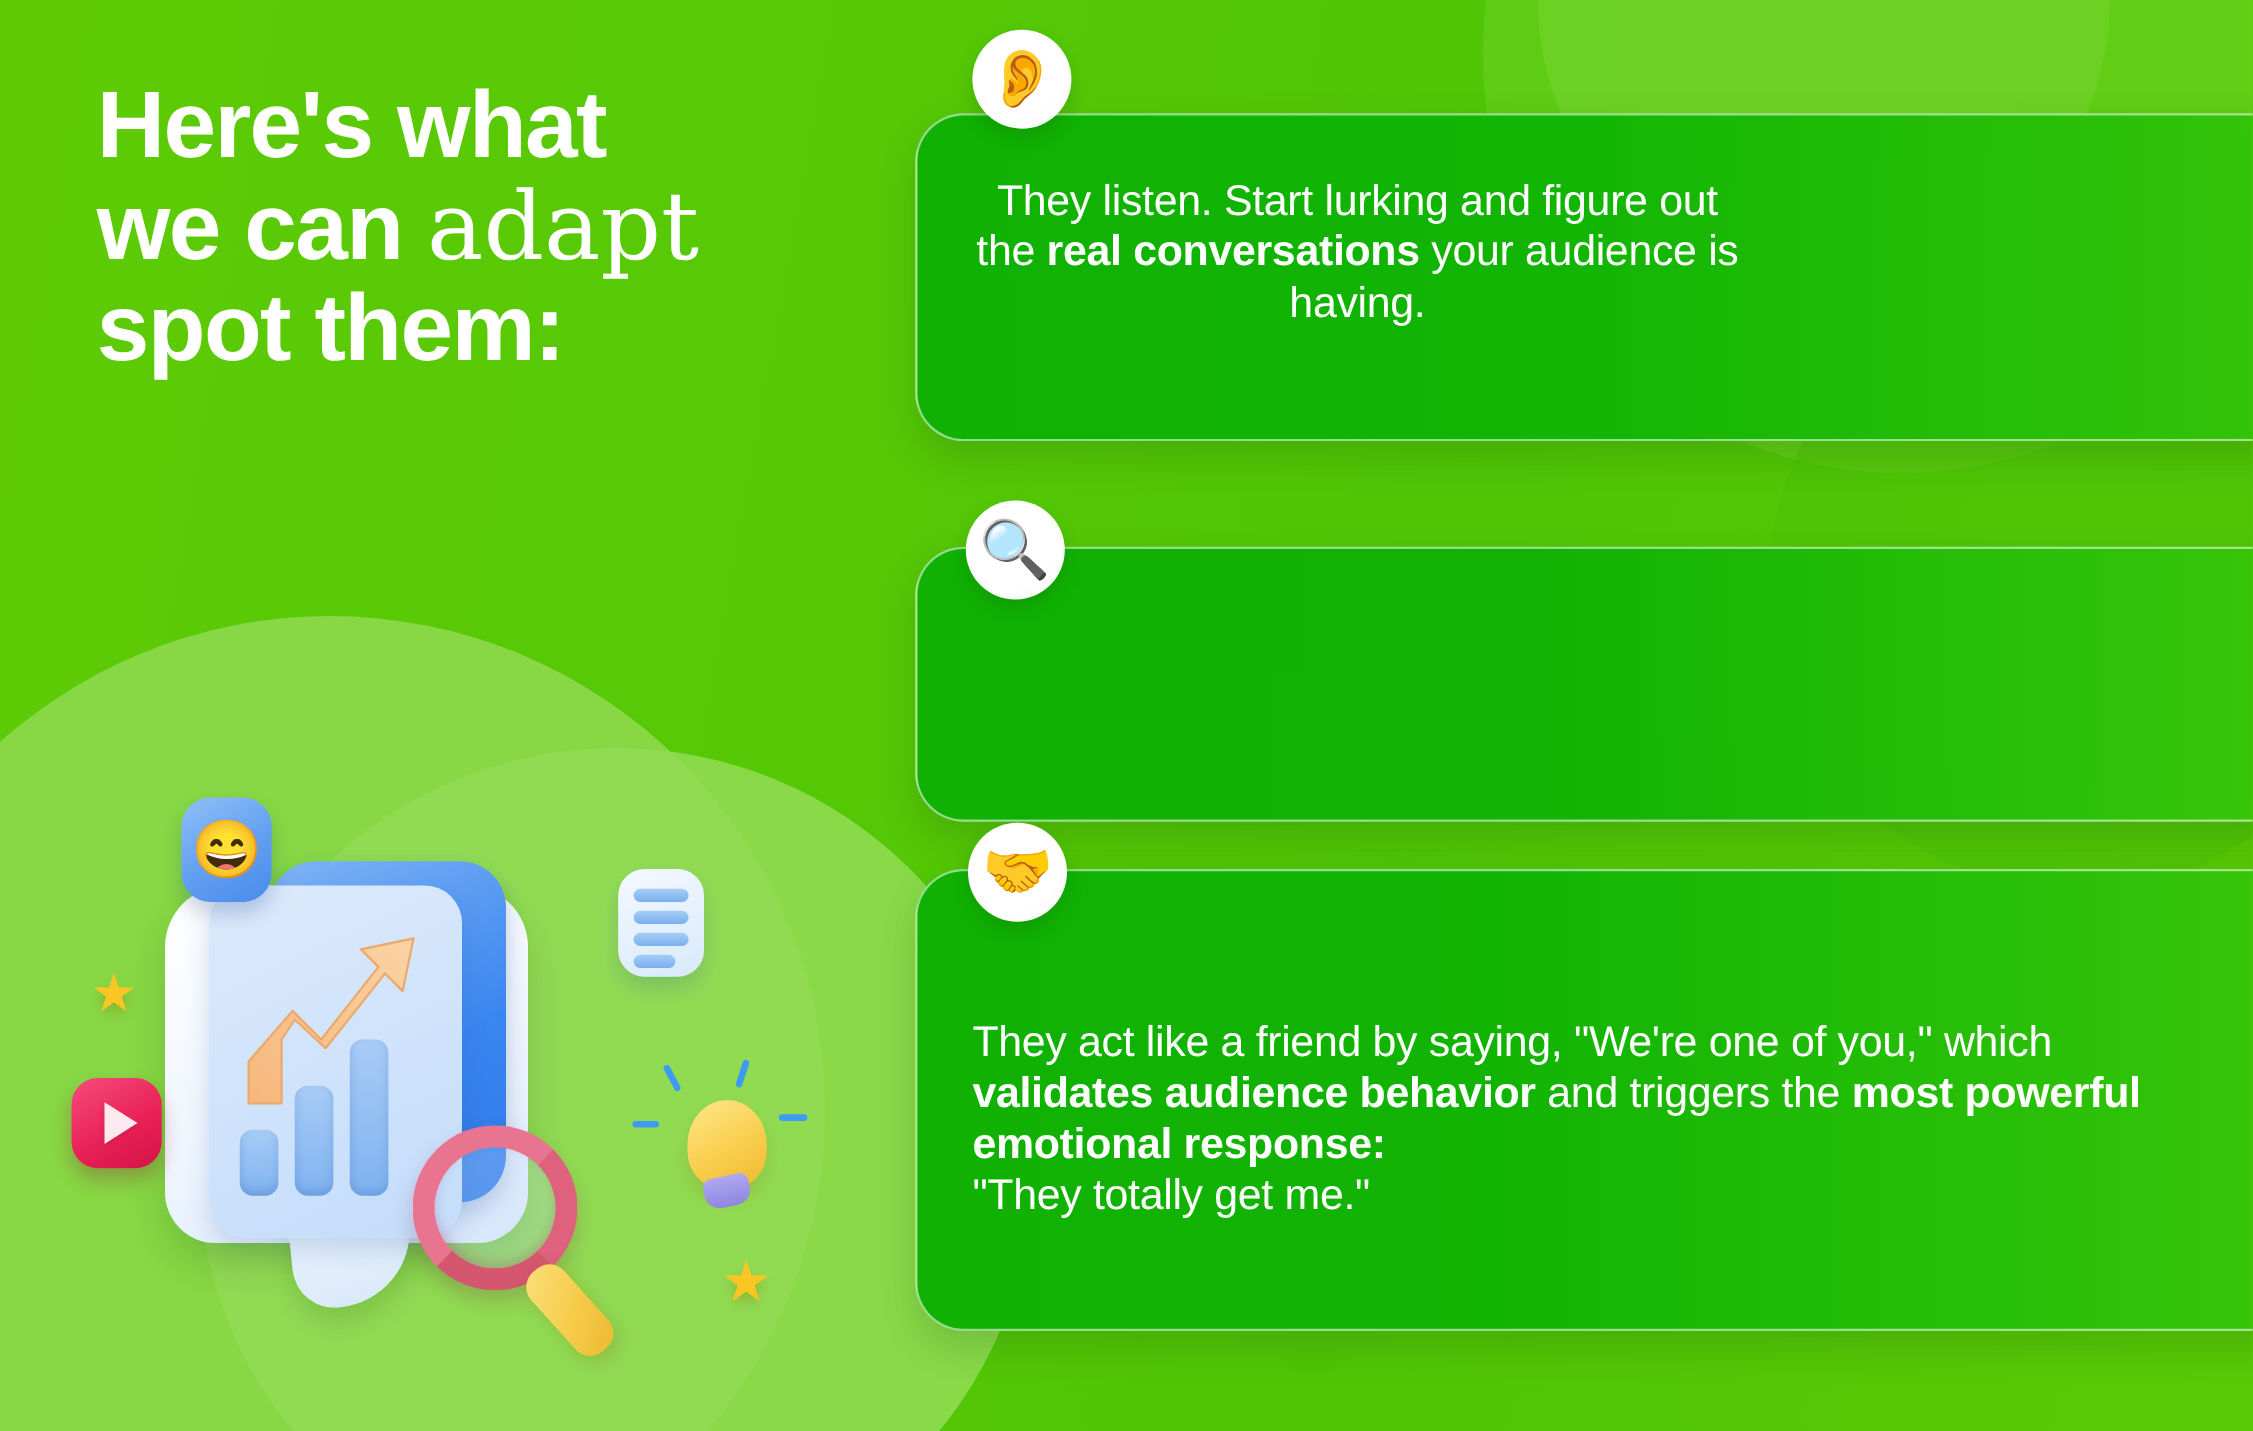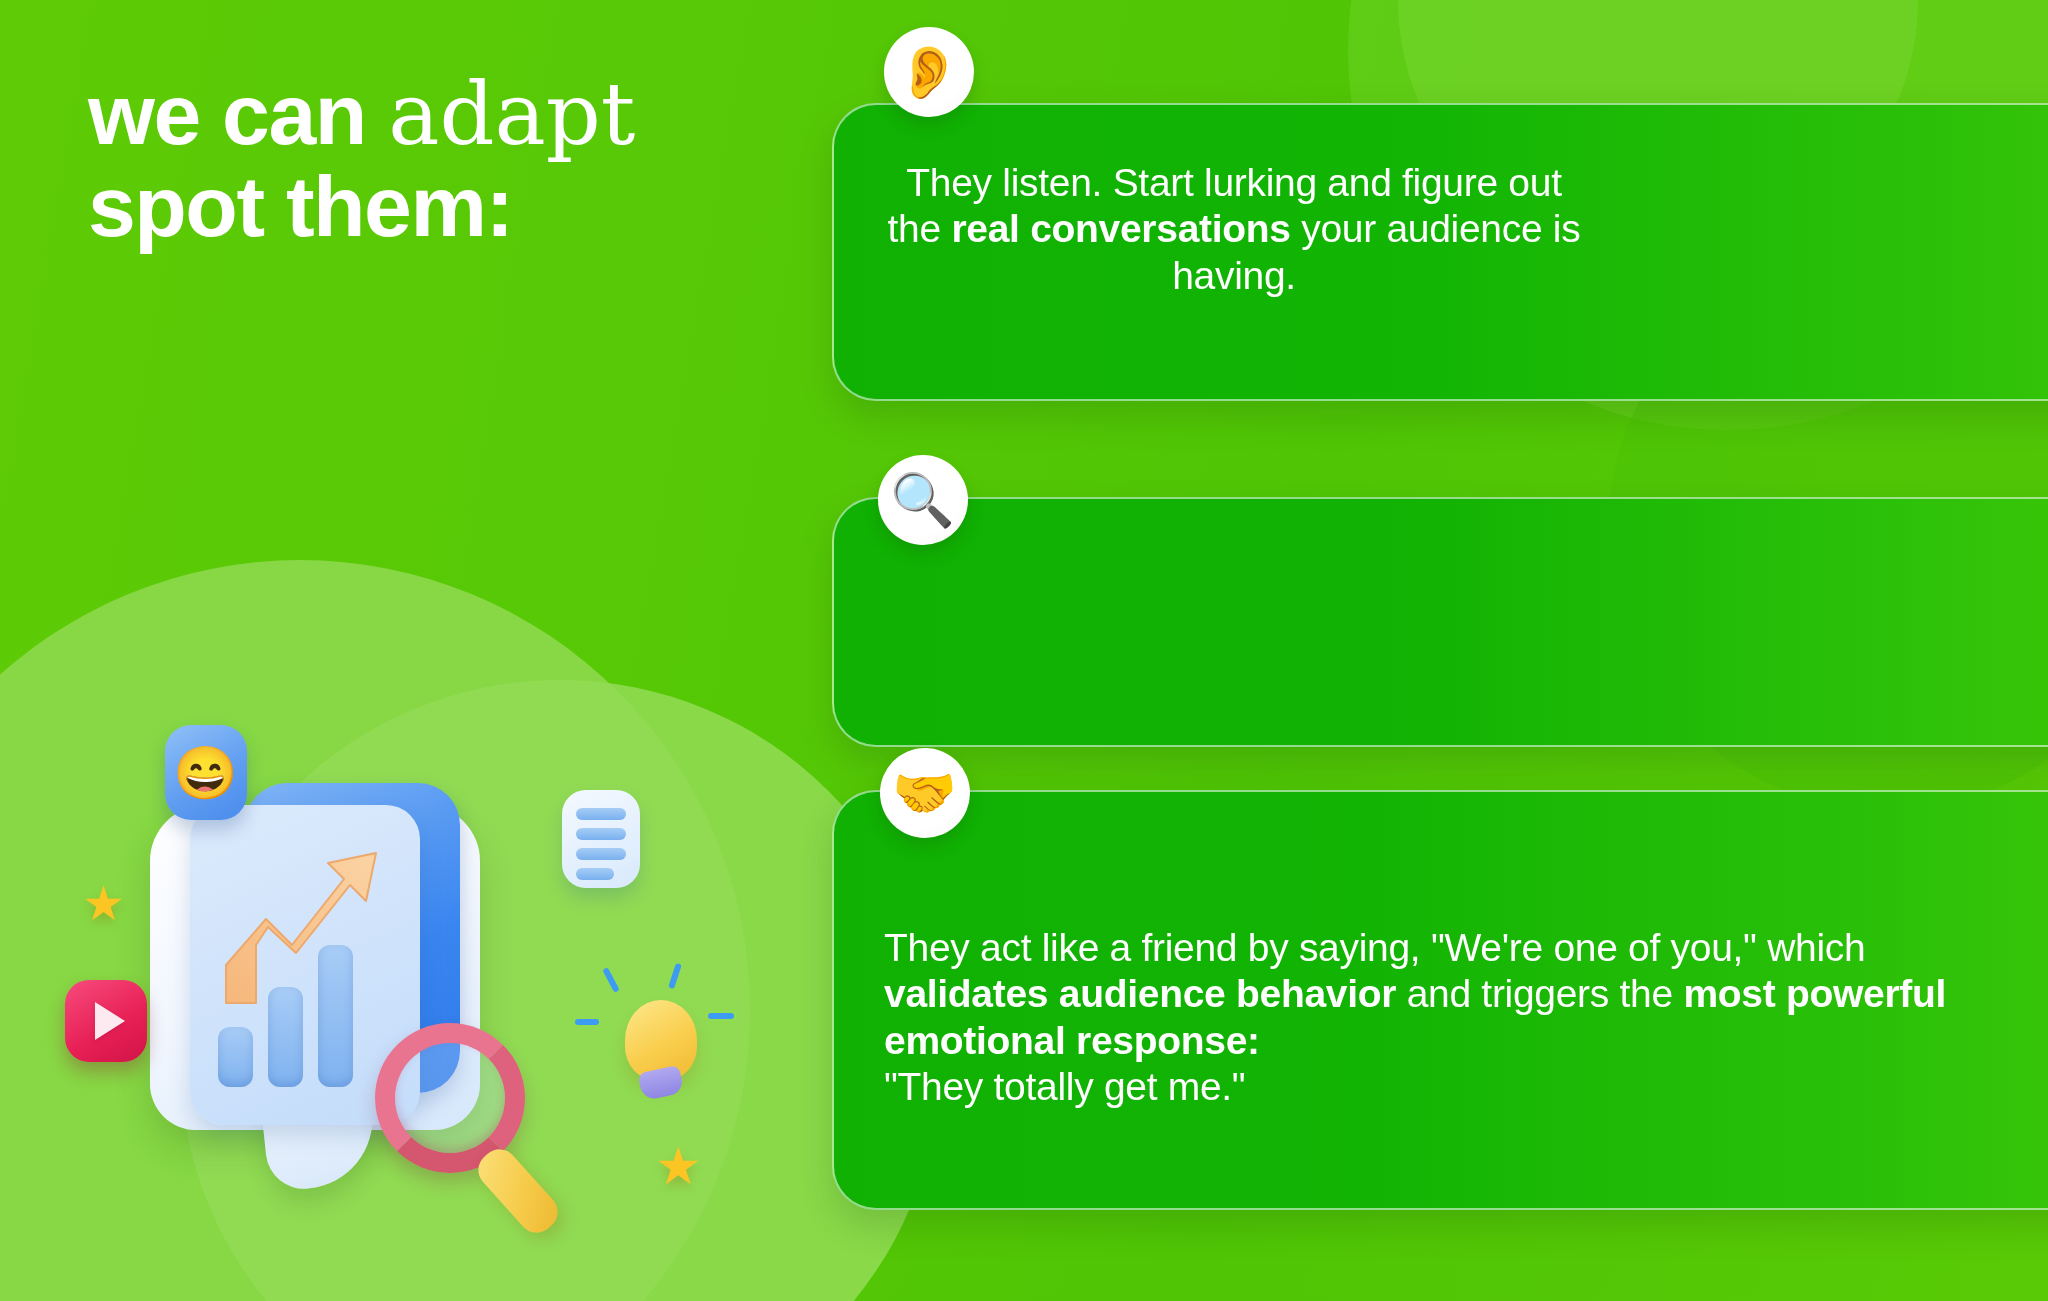--- a/index.html
+++ b/index.html
@@ -219,20 +219,21 @@
 
   <div class="blob blob-tr"></div>
   <div class="blob blob-tr2"></div>
   <div class="blob blob-mr"></div>
   <div class="blob blob-left"></div>
   <div class="blob blob-left2"></div>
 
   <div id="left-col">
 
     <h1 id="headline">
+      <span class="ln">Here's what</span>
       <span class="ln"><span>we can </span><span class="serif">adapt</span></span>
       <span class="ln">spot them:</span>
     </h1>
 
     <div id="illo">
 
       <div class="el bubble"></div>
       <div class="el bubble-tail"></div>
 
       <div class="el card-back"></div>

